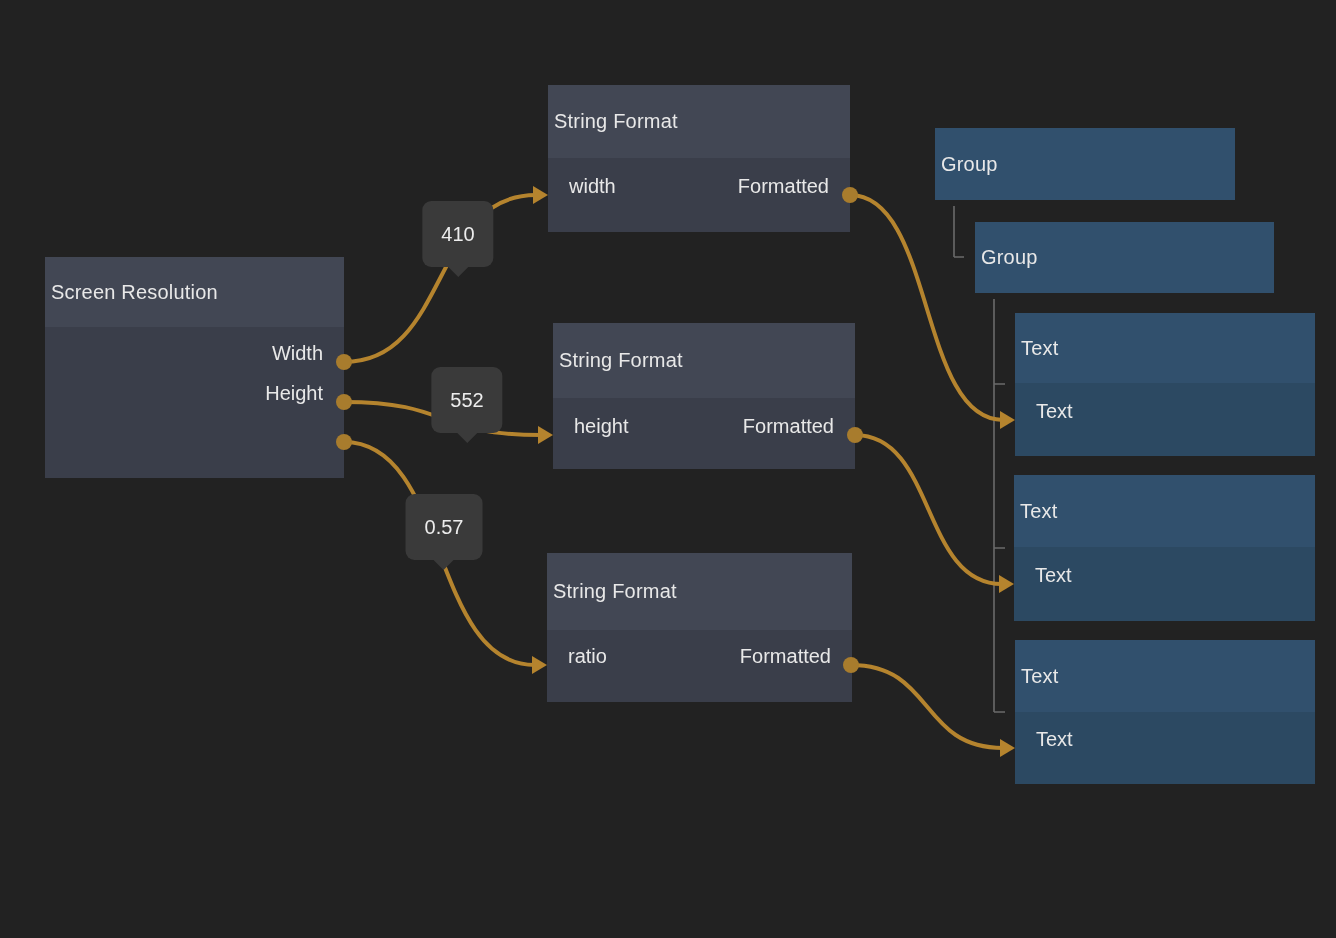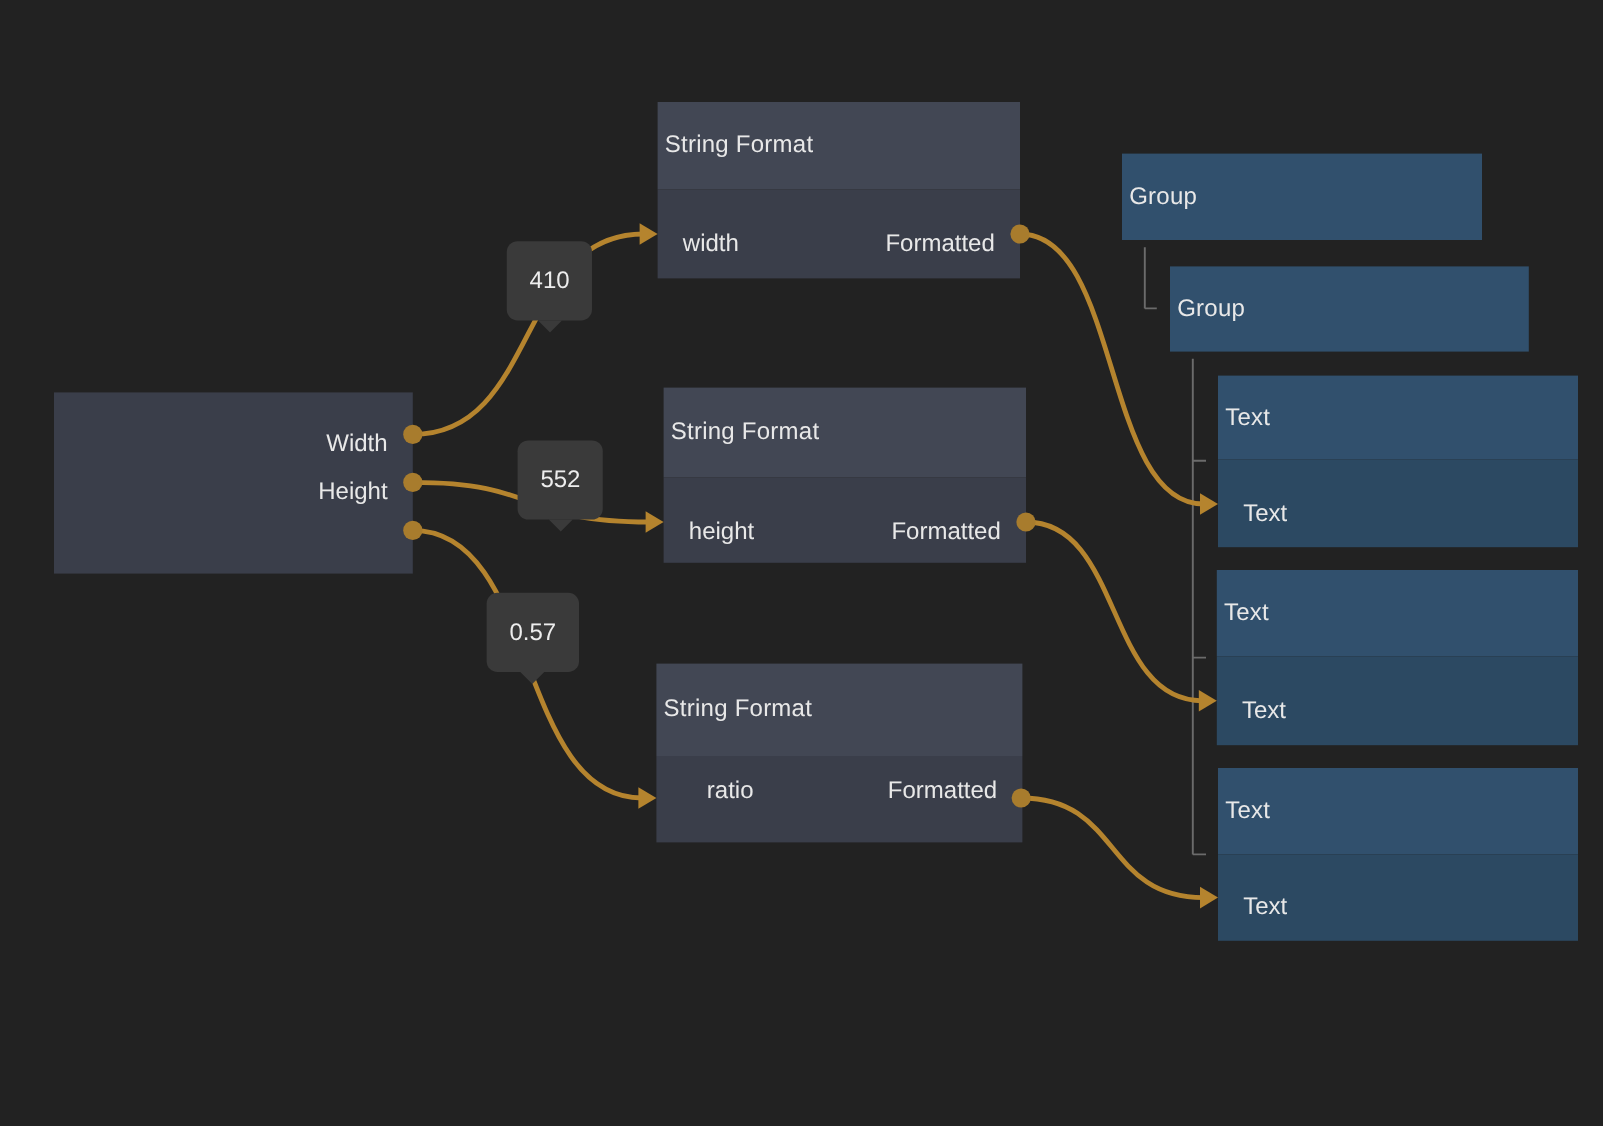--- a/index.html
+++ b/index.html
@@ -23,21 +23,21 @@
     letter-spacing:0.2px;
     box-sizing:border-box;
   }
   .node.slate .node-header{background:var(--slate-header);}
   .node.slate .node-body{background:var(--slate-body);}
   .node.blue .node-header{background:var(--blue-header);}
   .node.blue .node-body{background:var(--blue-body);}
   .node-body{position:absolute;left:0;right:0;bottom:0;}
   .row{
     position:absolute;left:0;right:0;height:40px;
-    display:flex;align-items:flex-end;
+    display:flex;align-items:flex-start;
     padding:0 21px;box-sizing:border-box;
     font-size:20px;
   }
   .row .right-label{margin-left:auto;}
 
   .badge{
     position:absolute;
     height:42px;line-height:42px;
     padding:12px 19px;
     background:var(--badge-bg);
@@ -66,20 +66,23 @@
       <path d="M 994 299 V 712 M 994 384 H 1005 M 994 548 H 1005 M 994 712 H 1005" fill="none" stroke="#6b6b6b" stroke-width="1.6"></path>
       <path d="M 344 362 C 449.6 362, 430.4 195, 536 195" fill="none" stroke="#b5842e" stroke-width="4" stroke-linecap="round"></path>
       <path d="M 344 402 C 452.35 402, 432.65 435, 541 435" fill="none" stroke="#b5842e" stroke-width="4" stroke-linecap="round"></path>
       <path d="M 344 442 C 449.05 442, 429.95 665, 535 665" fill="none" stroke="#b5842e" stroke-width="4" stroke-linecap="round"></path>
       <path d="M 850 195 C 934.15 195, 918.85 420, 1003 420" fill="none" stroke="#b5842e" stroke-width="4" stroke-linecap="round"></path>
       <path d="M 855 435 C 935.85 435, 921.15 584, 1002 584" fill="none" stroke="#b5842e" stroke-width="4" stroke-linecap="round"></path>
       <path d="M 851 665 C 934.6 665, 919.4 748, 1003 748" fill="none" stroke="#b5842e" stroke-width="4" stroke-linecap="round"></path>
     </svg>
   <div id="nodes-layer" class="layer">
       <div class="node slate" style="left: 45px; top: 257px; width: 299px; height: 221px;">
+        <div class="node-header" style="height: 70px;">
+          <span>Screen Resolution</span>
+        </div>
         <div class="node-body" style="top: 70px;">
           <div class="row" style="top: 15px;">
             <span class="right-label">Width</span>
           </div>
           <div class="row" style="top: 55px;">
             <span class="right-label">Height</span>
           </div>
         </div>
       </div>
       <div class="node slate" style="left: 548px; top: 85px; width: 302px; height: 147px;">
@@ -102,21 +105,21 @@
             <span>height</span>
             <span class="right-label">Formatted</span>
           </div>
         </div>
       </div>
       <div class="node slate" style="left: 547px; top: 553px; width: 305px; height: 149px;">
         <div class="node-header" style="height: 77px;">
           <span>String Format</span>
         </div>
         <div class="node-body" style="top: 77px;">
-          <div class="row" style="top: 1px; margin-left: 21px;">
+          <div class="row" style="top: 15px;">
             <span>ratio</span>
             <span class="right-label">Formatted</span>
           </div>
         </div>
       </div>
       <div class="node blue" style="left: 935px; top: 128px; width: 300px; height: 72px;">
         <div class="node-header" style="height: 72px;">
           <span>Group</span>
         </div>
       </div>

